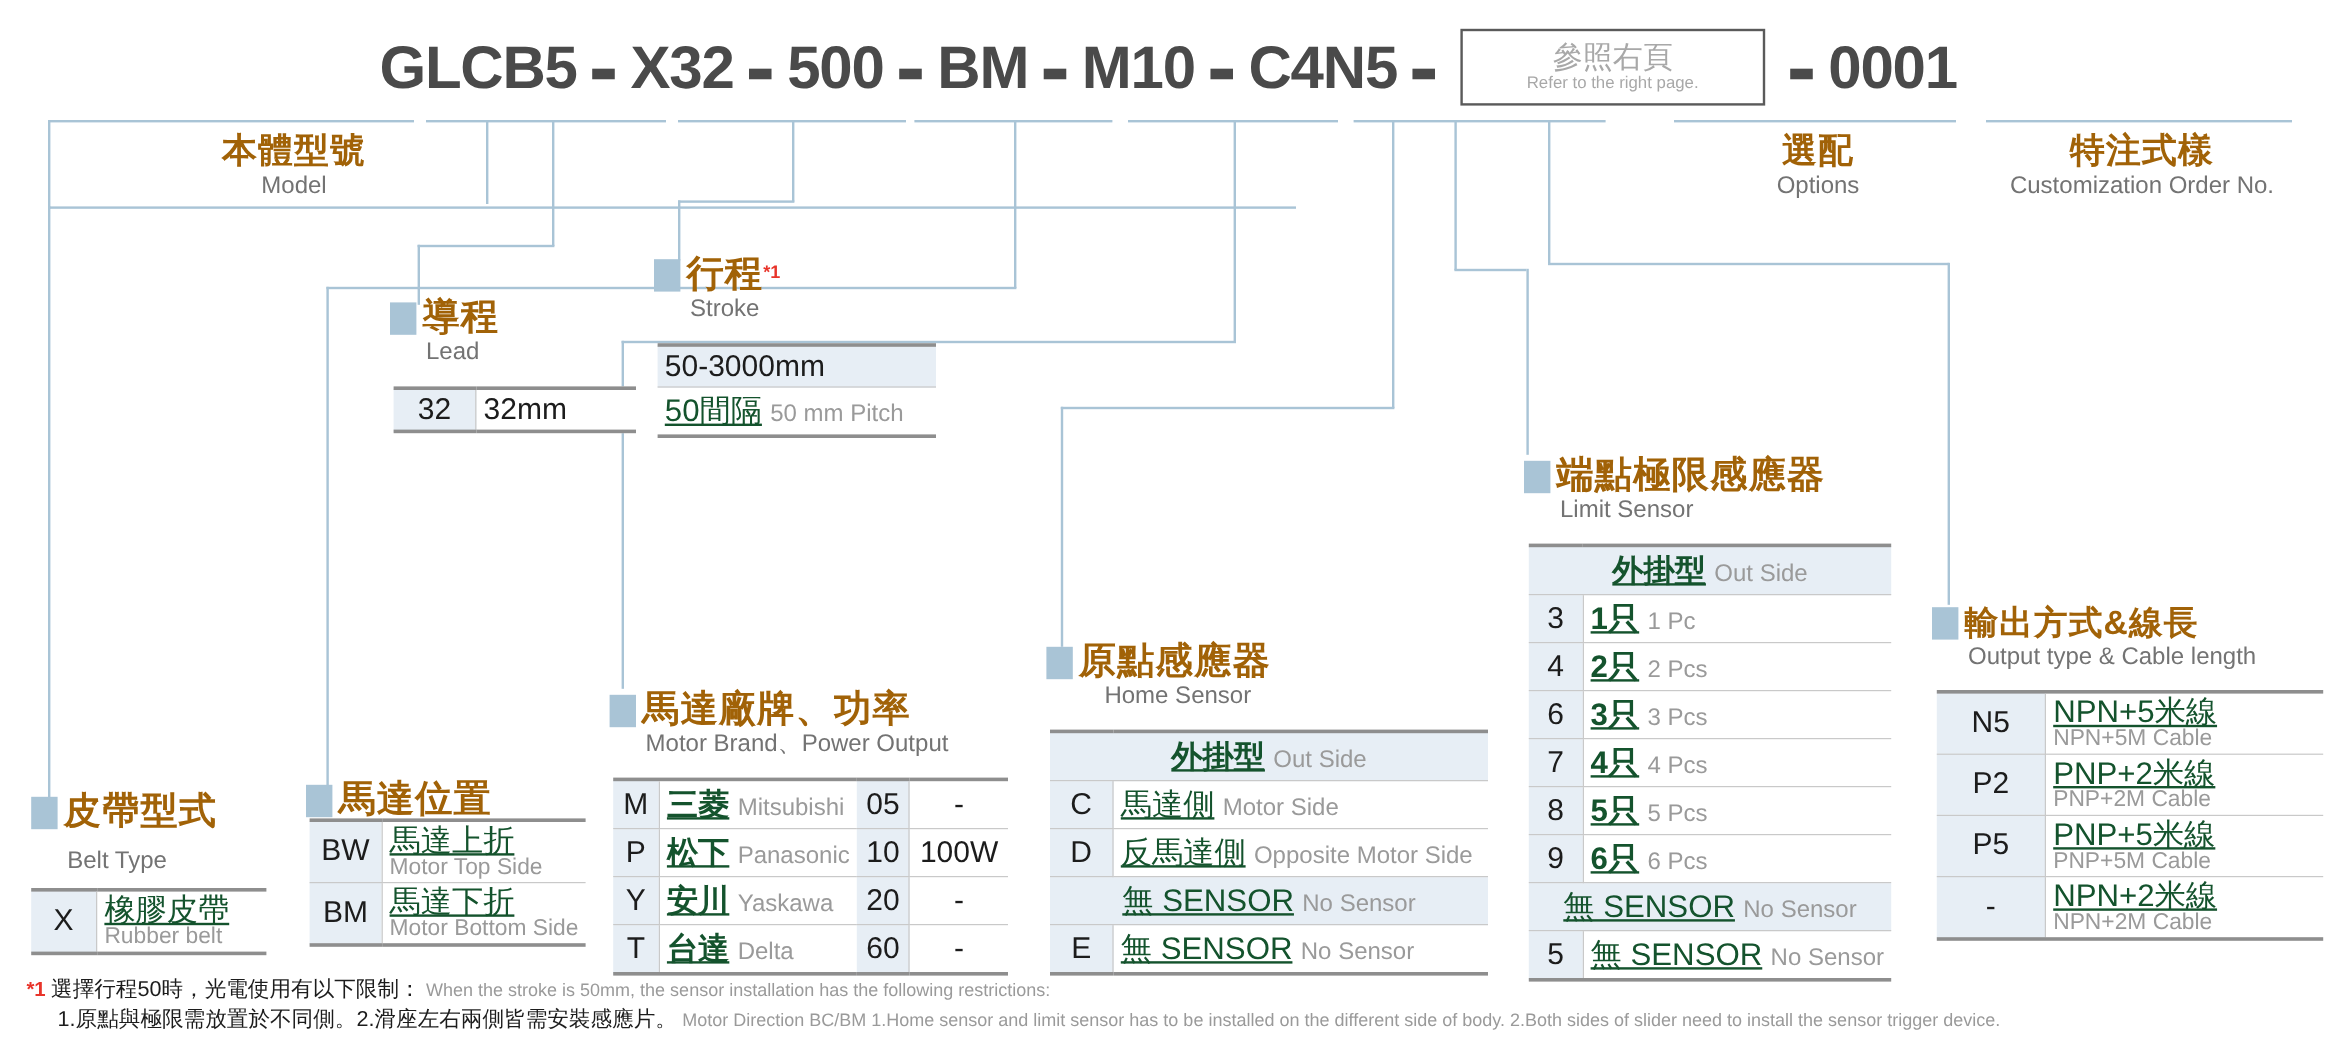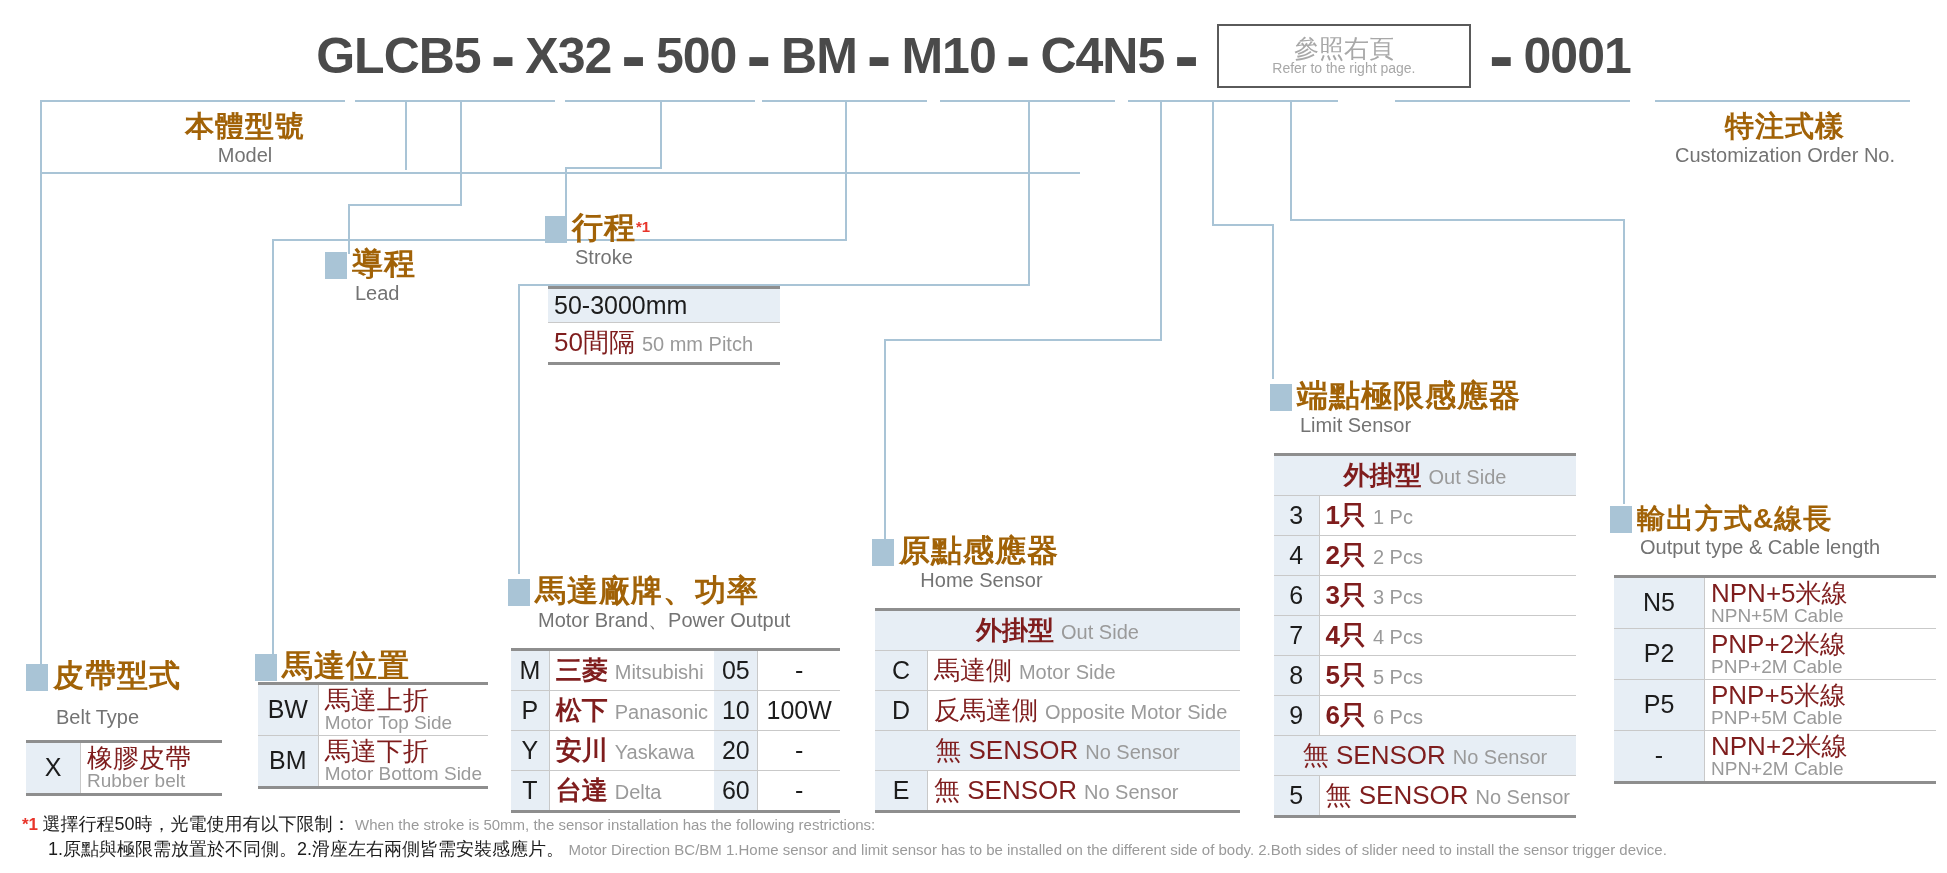--- a/index.html
+++ b/index.html
@@ -67,21 +67,21 @@
   table.tbl tr:first-child td{border-top:3px solid #8e8e8e;}
   table.tbl tr:last-child td{border-bottom:3px solid #8e8e8e;}
   td.code{
     background:#e7eef5;text-align:center;font-size:27px;color:#1c1c1c;
     border-right:1px solid #c9c9c9;
   }
   td.desc{text-align:left;}
   td.hdr{
     background:#e7eef5;text-align:center;font-weight:700;
   }
-  .cn-t{font-size:26px;color:#7f1d1d;font-weight:700;}
+  .cn-t{font-size:26px;color:#14532d;font-weight:700;text-decoration:underline;}
   .cn-t.nb{font-weight:400;}
   .en-t{font-size:20px;color:#9a9a9a;font-weight:400;}
   .stack .cn-t{display:block;line-height:1.0;font-weight:400;font-size:26px;}
   .stack .en-t{display:block;line-height:1.05;font-size:19px;}
 
   
   .tbl.stroke td{text-align:left;font-size:25px;}
 
   
   .foot{position:absolute;left:22px;top:812px;width:1900px;}
@@ -158,30 +158,42 @@
 
   <div class="ln lnv" style="left:1290px;top:100px;height:120px;"></div>
   <div class="ln lnh" style="left:1290px;top:219px;width:334px;"></div>
   <div class="ln lnv" style="left:1623px;top:219px;height:285px;"></div>
 
   <div class="sect plain center" style="left:120px;top:112px;width:250px;text-align:center;">
     <span class="cn">本體型號</span>
     <span class="en">Model</span>
   </div>
 
+  <div class="sect plain center" style="left:1400px;top:112px;width:230px;text-align:center;">
+    <span class="cn">選配</span>
+    <span class="en">Options</span>
+  </div>
 
   <div class="sect plain center" style="left:1650px;top:112px;width:270px;text-align:center;">
     <span class="cn">特注式樣</span>
     <span class="en">Customization Order No.</span>
   </div>
 
   <div class="sect" style="left:325px;top:248px;">
     <span class="bullet"></span><span class="cn">導程</span>
     <span class="en" style="margin-left:30px;">Lead</span>
   </div>
+  <table class="tbl" style="left:328px;top:322px;width:202px;">
+    <tbody>
+        <tr>
+      <td class="code" style="width:56px;">32</td>
+      <td class="desc">32mm</td>
+    </tr>
+  </tbody>
+    </table>
 
   <div class="sect" style="left:545px;top:212px;">
     <span class="bullet"></span><span class="cn">行程</span><span class="sup">*1</span>
     <span class="en" style="margin-left:30px;">Stroke</span>
   </div>
   <table class="tbl stroke" style="left:548px;top:286px;width:232px;">
     <tbody>
         <tr>
       <td class="hdr" style="text-align:left;font-weight:400;">50-3000mm</td>
     </tr>

